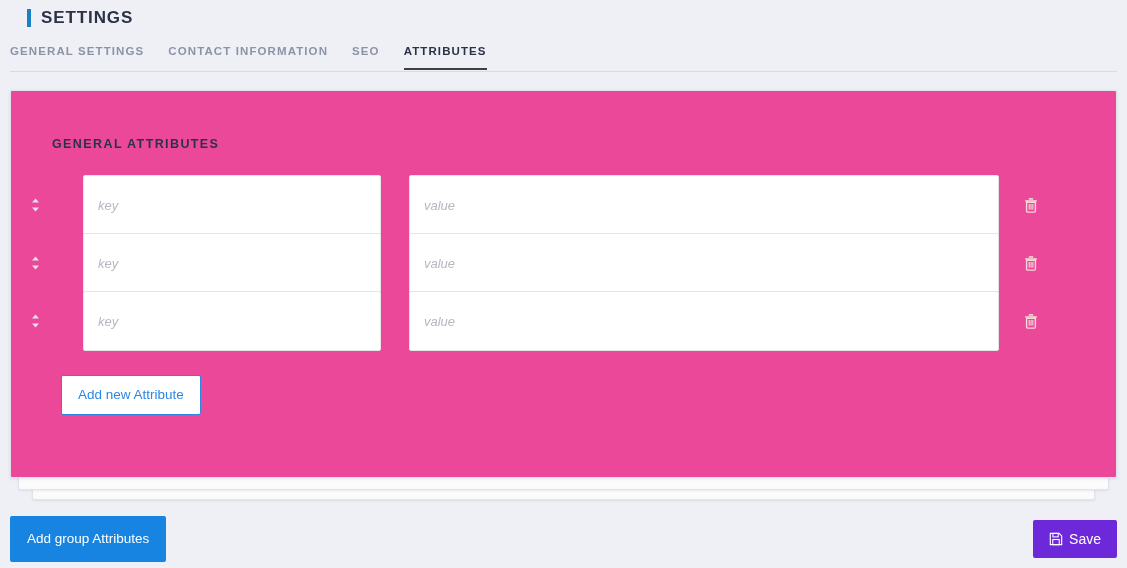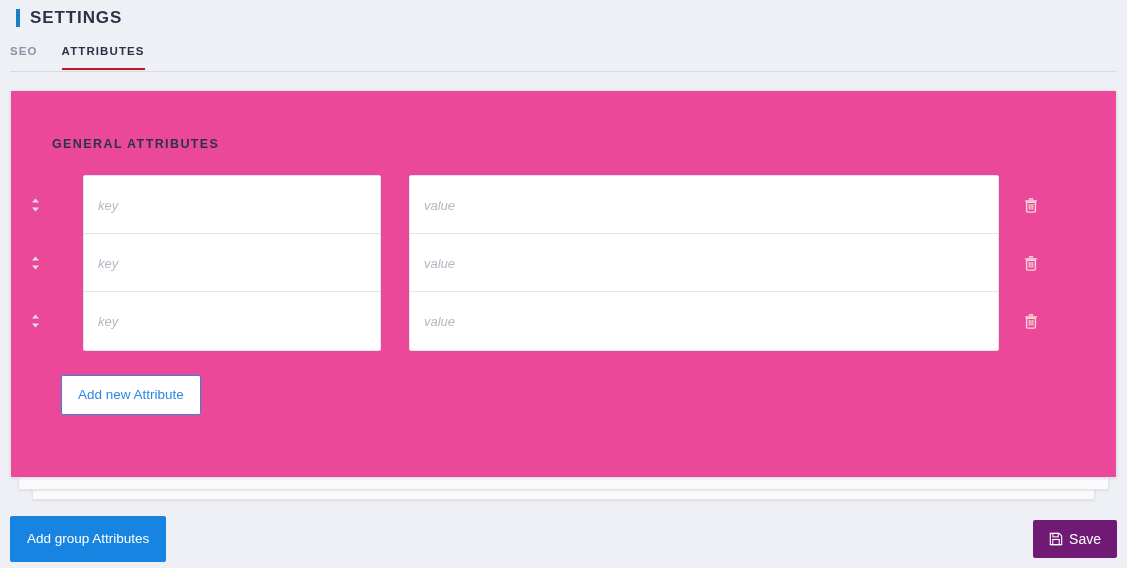--- a/index.html
+++ b/index.html
@@ -14,21 +14,21 @@
     background: #eef0f5;
     font-family: "Liberation Sans", sans-serif;
     overflow: hidden;
     position: relative;
   }
 
   
   .page-header {
     display: flex;
     align-items: center;
-    padding: 6px 0 0 16px;
+    padding: 6px 0 0 27px;
     height: 30px;
   }
   .title-accent {
     width: 4px;
     height: 18px;
     background: #1a7fc4;
     margin-right: 10px;
     flex: 0 0 auto;
   }
   .page-title {
@@ -58,21 +58,21 @@
     letter-spacing: 1.1px;
     color: #8d93a6;
     padding: 0 0 11px 0;
     margin-right: 24px;
     cursor: pointer;
     border-bottom: 2px solid transparent;
     white-space: nowrap;
   }
   .tab.active {
     color: #2c3246;
-    border-bottom: 2px solid #b91c1c;
+    border-bottom: 2px solid #404040;
   }
   .tabs-rule {
     position: absolute;
     left: 10px;
     right: 10px;
     bottom: 0;
     height: 1px;
     background: #d8dbe3;
     z-index: 1;
   }
@@ -214,21 +214,21 @@
     color: #ffffff;
     border: none;
     border-radius: 2px;
     font-size: 13.5px;
     font-family: "Liberation Sans", sans-serif;
     padding: 16px 17px;
     cursor: pointer;
     line-height: 1;
   }
   .btn-save {
-    background: #701a75;
+    background: #6d28d9;
     color: #ffffff;
     border: none;
     border-radius: 2px;
     font-size: 14px;
     font-family: "Liberation Sans", sans-serif;
     padding: 12px 16px;
     cursor: pointer;
     display: flex;
     align-items: center;
     gap: 6px;
@@ -239,20 +239,22 @@
 </head>
 <body>
 
 <div class="page-header">
   <div class="title-accent"></div>
   <div class="page-title">SETTINGS</div>
 </div>
 
 <div class="tabs-wrap">
   <div class="tabs" id="tabs-container">
+      <div class="tab">GENERAL SETTINGS</div>
+      <div class="tab">CONTACT INFORMATION</div>
       <div class="tab">SEO</div>
       <div class="tab active">ATTRIBUTES</div>
     </div>
   <div class="tabs-rule"></div>
 </div>
 
 <div class="card-stack">
   <div class="stack-layer l2"></div>
   <div class="stack-layer l1"></div>
 

